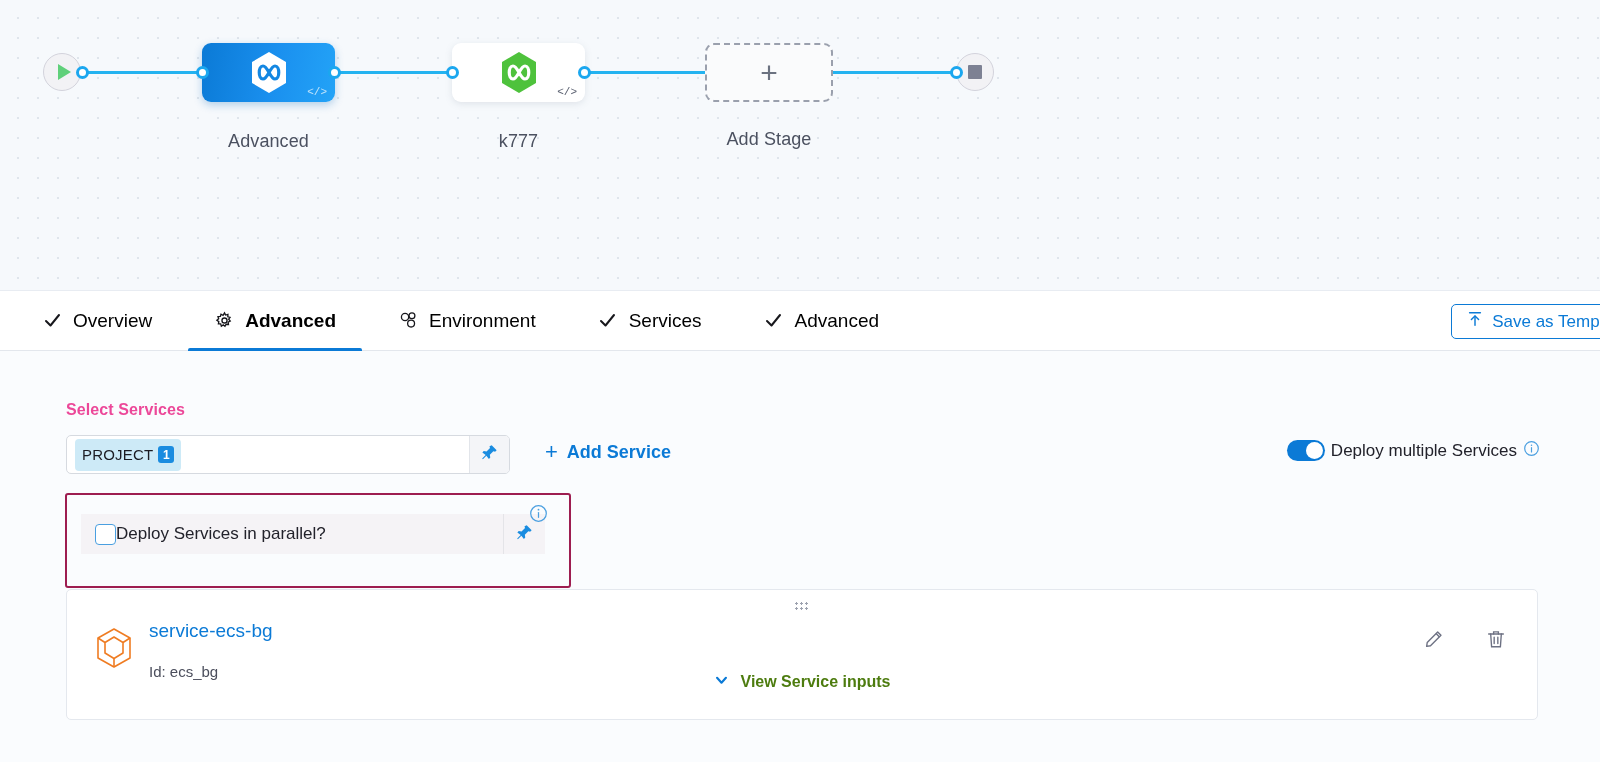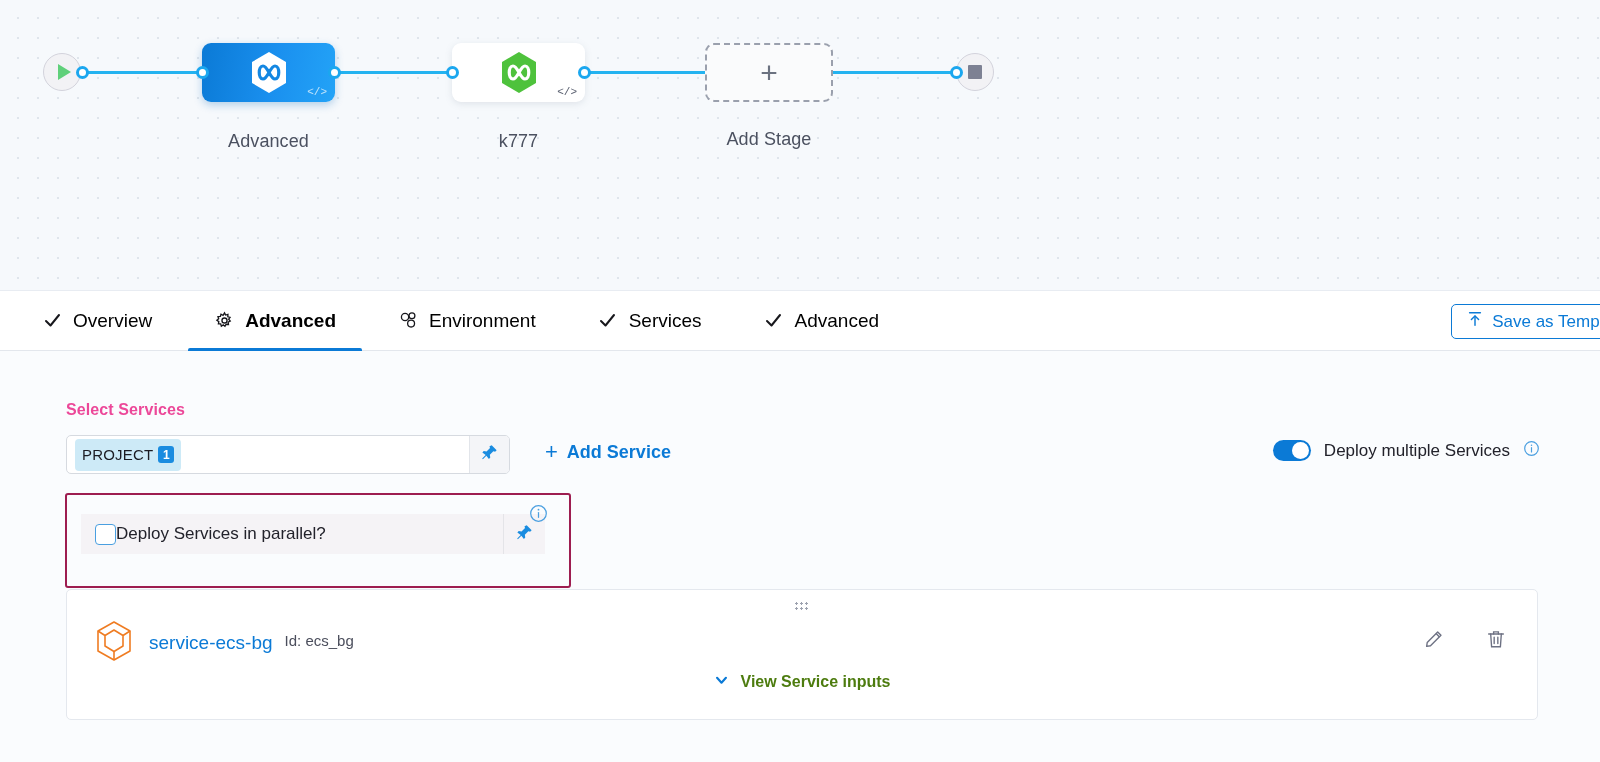--- a/index.html
+++ b/index.html
@@ -141,21 +141,21 @@
   .add-service {
     position: absolute; left: 545px; top: 441px;
     display: flex; align-items: center; gap: 9px;
     color: #0b7ad6; font-size: 18px; font-weight: bold; cursor: pointer;
   }
   .add-service .pl { font-size: 22px; font-weight: normal; line-height: 1; }
 
   
   .toggle-wrap {
     position: absolute; right: 60px; top: 440px;
-    display: flex; align-items: center; gap: 13px;
+    display: flex; align-items: center; gap: 6px;
   }
   .switch {
     width: 38px; height: 21px; border-radius: 11px; background: #0b7ad6;
     position: relative; flex: none; cursor: pointer;
   }
   .switch::after {
     content: ""; position: absolute; right: 2px; top: 2px;
     width: 17px; height: 17px; border-radius: 50%; background: #fff;
   }
   .toggle-text { font-size: 17px; color: #22222b; }
@@ -188,21 +188,21 @@
   }
   .drag-dots {
     position: absolute; left: 50%; transform: translateX(-50%); top: 11px;
     width: 16px; height: 9px;
     background-image: radial-gradient(circle, #8a90a0 1px, transparent 1.1px);
     background-size: 5px 5px; opacity: .85;
   }
   .svc-left {
     position: absolute; left: 28px; top: 30px; display: flex; align-items: center; gap: 16px;
   }
-  .svc-txt { display: flex; flex-direction: row; gap: 12px; }
+  .svc-txt { display: flex; flex-direction: column; gap: 21px; }
   .svc-name { font-size: 19px; color: #0b7ad6; cursor: pointer; }
   .svc-id { font-size: 15px; color: #4b4e5c; }
   .svc-actions {
     position: absolute; right: 30px; top: 38px; display: flex; align-items: center; gap: 40px;
   }
   .icon-btn { cursor: pointer; display: flex; align-items: center; justify-content: center; }
   .view-inputs {
     position: absolute; left: 50%; transform: translateX(-50%); top: 82px;
     display: flex; align-items: center; gap: 11px;
     color: #4d7c0f; font-size: 16px; font-weight: bold; cursor: pointer; white-space: nowrap;

